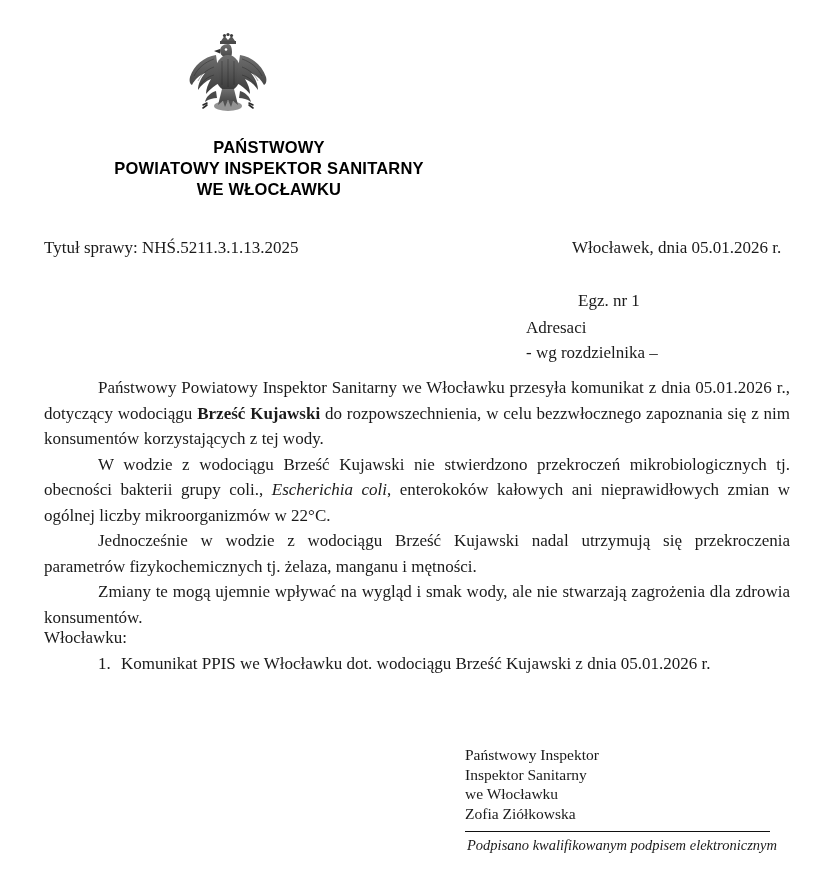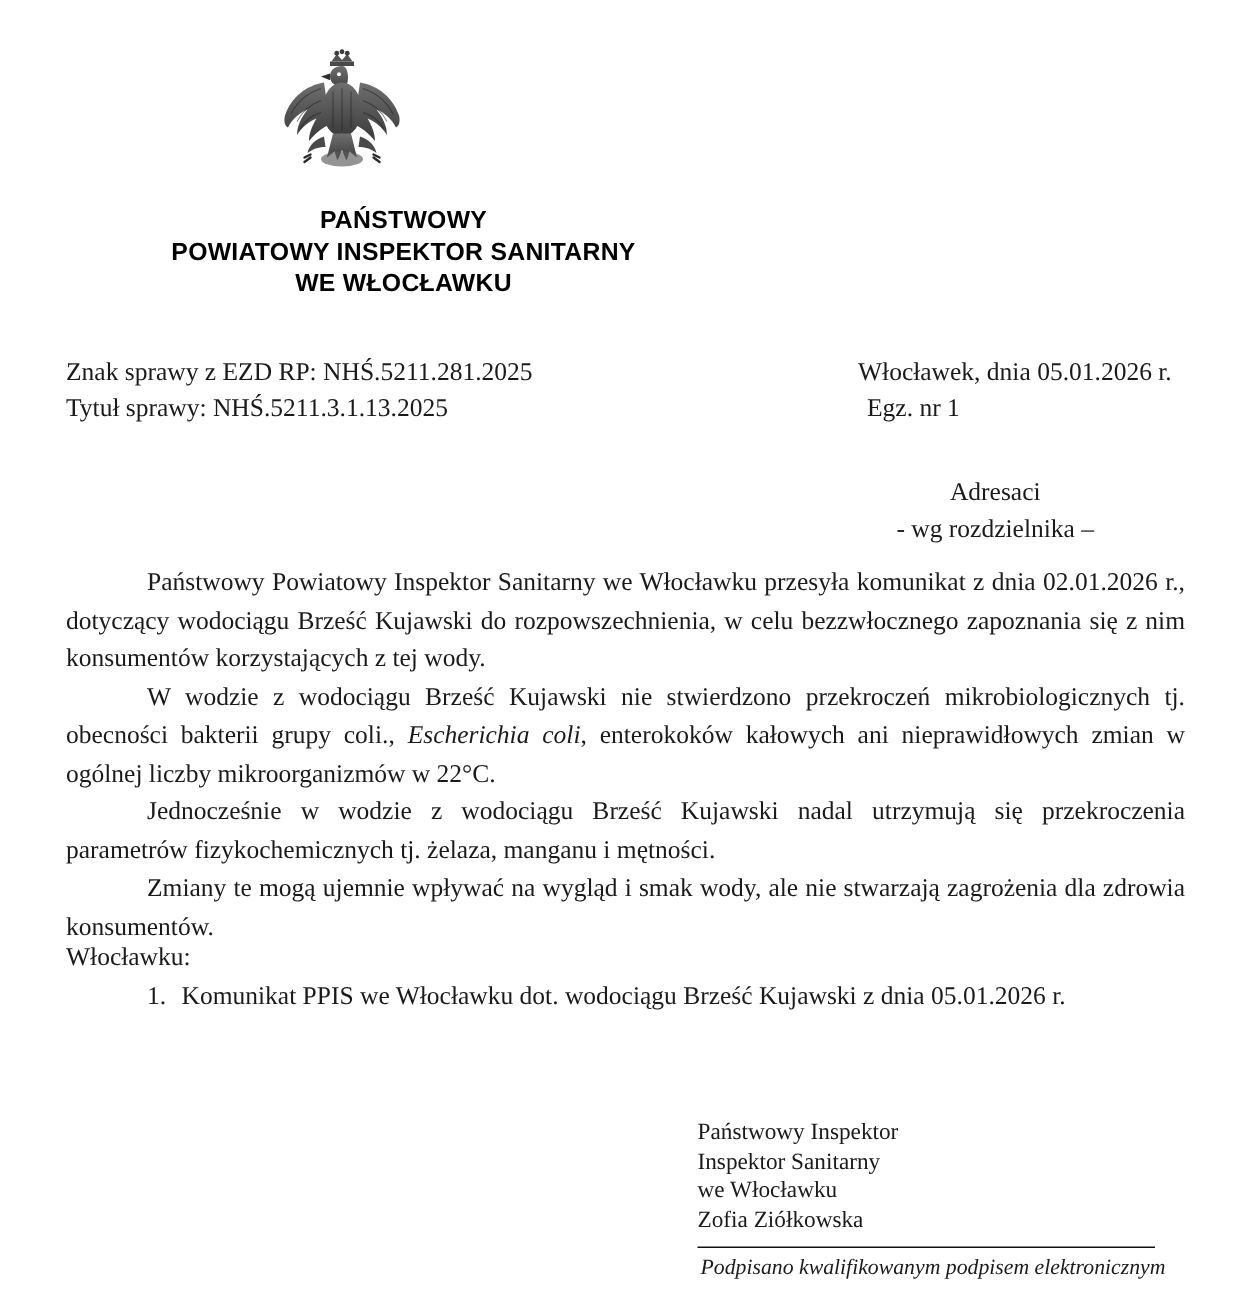--- a/index.html
+++ b/index.html
@@ -58,48 +58,47 @@
     font-size: 17px;
     line-height: 24px;
   }
   .dateblock {
     position: absolute;
     left: 572px;
     top: 236px;
     font-size: 17px;
     line-height: 24px;
   }
-  .dateblock .egz { padding-left: 6px; }
+  .dateblock .egz { padding-left: 6px; margin-top: 29px; }
 
   
   .addressee {
     position: absolute;
-    left: 541px;
+    left: 526px;
     top: 315px;
     width: 245px;
-    text-align: center;
     font-size: 17px;
     line-height: 25px;
   }
 
   
   .body-text {
     position: absolute;
     left: 44px;
     top: 375px;
     width: 746px;
     font-size: 17px;
     line-height: 25.5px;
     text-align: justify;
   }
   .body-text p {
     margin: 0;
     text-indent: 54px;
   }
-  .body-text p b { font-weight: normal; }
+  .body-text p b { font-weight: bold; }
   .body-text p i { font-style: italic; }
 
   
   .attachments {
     position: absolute;
     left: 44px;
     top: 625px;
     width: 746px;
     font-size: 17px;
     line-height: 25.5px;
@@ -203,36 +202,35 @@
     </svg>
   </div>
 
   <div class="letterhead">
     <div>PAŃSTWOWY</div>
     <div>POWIATOWY INSPEKTOR SANITARNY</div>
     <div>WE WŁOCŁAWKU</div>
   </div>
 
   <div class="refblock">
-    <div>Znak sprawy z EZD RP: NHŚ.5211.281.2025</div>
     <div>Tytuł sprawy: NHŚ.5211.3.1.13.2025</div>
   </div>
 
   <div class="dateblock">
     <div>Włocławek, dnia 05.01.2026 r.</div>
     <div class="egz">Egz. nr 1</div>
   </div>
 
   <div class="addressee">
     <div>Adresaci</div>
     <div>- wg rozdzielnika –</div>
   </div>
 
   <div class="body-text">
-    <p><span>Państwowy Powiatowy Inspektor Sanitarny we Włocławku przesyła komunikat z dnia 02.01.2026 r., dotyczący wodociągu </span><b>Brześć Kujawski</b><span> do rozpowszechnienia, w celu bezzwłocznego zapoznania się z nim konsumentów korzystających z tej wody.</span></p>
+    <p><span>Państwowy Powiatowy Inspektor Sanitarny we Włocławku przesyła komunikat z dnia 05.01.2026 r., dotyczący wodociągu </span><b>Brześć Kujawski</b><span> do rozpowszechnienia, w celu bezzwłocznego zapoznania się z nim konsumentów korzystających z tej wody.</span></p>
     <p><span>W wodzie z wodociągu Brześć Kujawski nie stwierdzono przekroczeń mikrobiologicznych tj. obecności bakterii grupy coli., </span><i>Escherichia coli</i><span>, enterokoków kałowych ani nieprawidłowych zmian w ogólnej liczby mikroorganizmów w 22°C.</span></p>
     <p>Jednocześnie w wodzie z wodociągu Brześć Kujawski nadal utrzymują się przekroczenia parametrów fizykochemicznych tj. żelaza, manganu i mętności.</p>
     <p>Zmiany te mogą ujemnie wpływać na wygląd i smak wody, ale nie stwarzają zagrożenia dla zdrowia konsumentów.</p>
   </div>
 
   <div class="attachments">
     <p class="att-title">Włocławku:</p>
     <ol>
       <li>
         <span class="num">1.</span>

